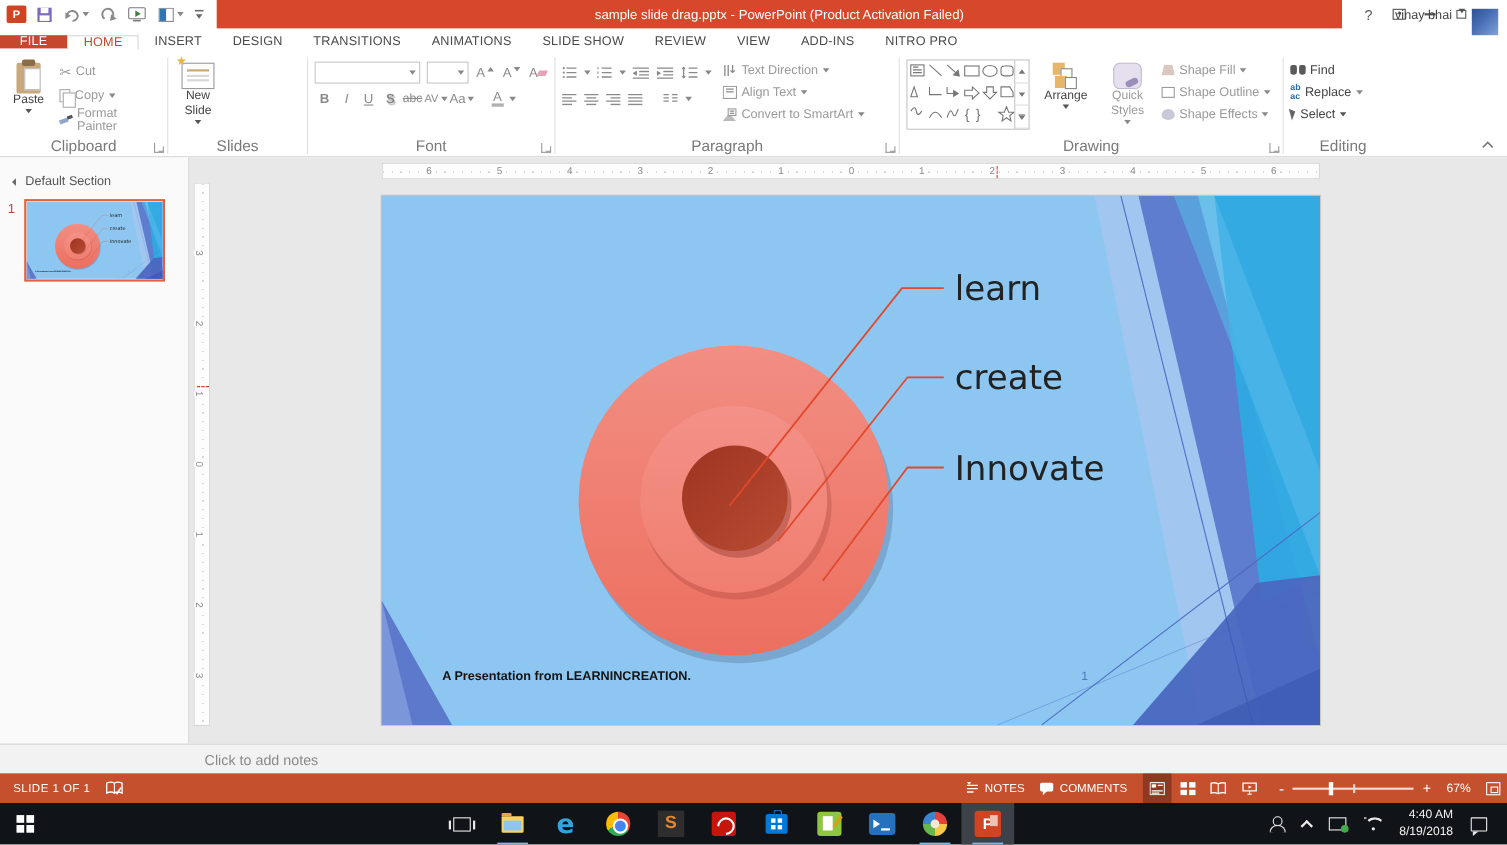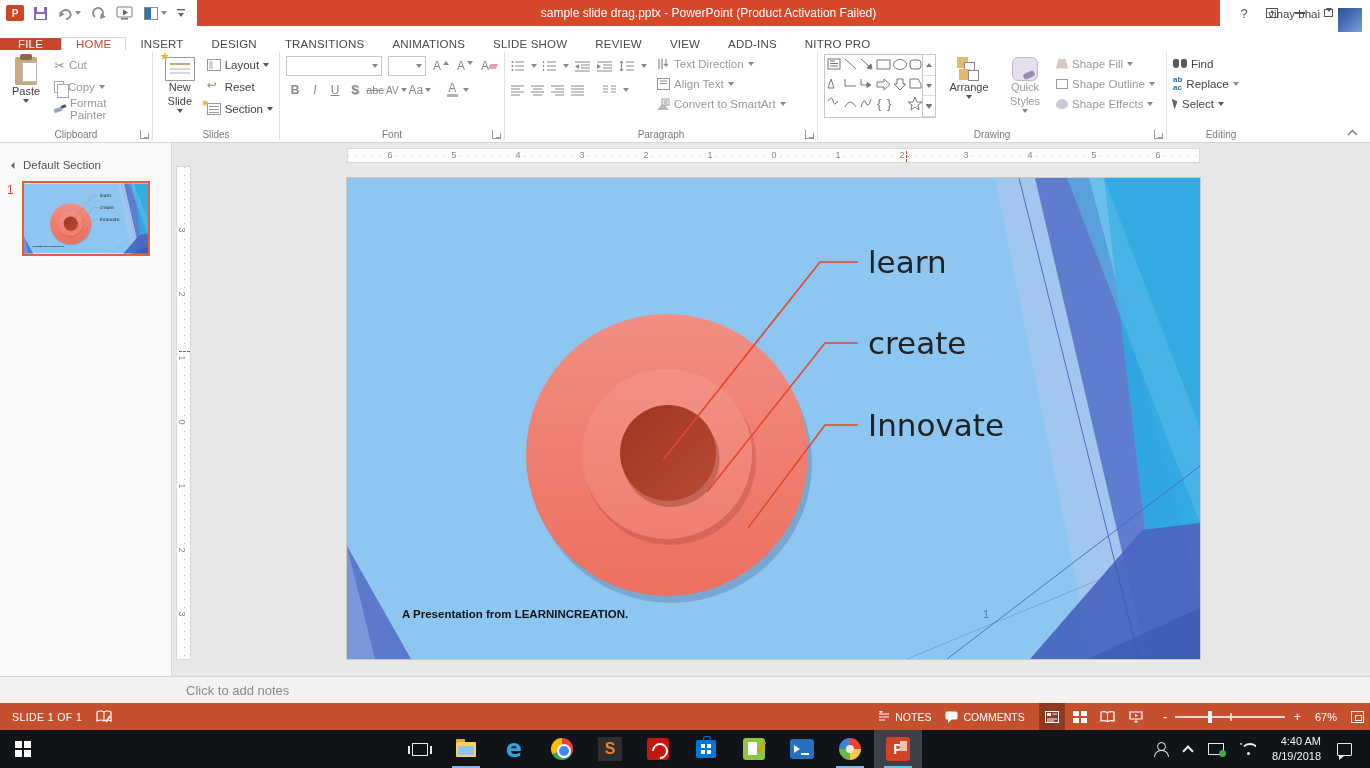--- a/index.html
+++ b/index.html
@@ -22,34 +22,34 @@
   .dd.dark { border-top-color:#555; }
   .win-ctrls { position:absolute; right:0; top:0; height:26px; display:flex; align-items:center; }
   .wbtn { width:28px; height:26px; display:flex; align-items:center; justify-content:center; color:#555; font-size:13px; }
   .min-bar { width:10px; height:2px; background:#555; }
   .restore-box { width:9px; height:8px; border:1px solid #555; position:relative; background:#fff; }
   .restore-box::before { content:""; position:absolute; left:2px; top:-3px; width:8px; height:7px; border:1px solid #555; z-index:-1; }
   .ribdisp { width:12px; height:10px; border:1px solid #555; position:relative; }
   .ribdisp::after { content:""; position:absolute; left:3px; top:1px; border-left:2px solid transparent; border-right:2px solid transparent; border-bottom:3px solid #555; }
 
   
-  #tabs-row { position:absolute; left:0; top:26px; width:1370px; height:24px; background:#fff; display:flex; align-items:flex-end; }
+  #tabs-row { position:absolute; left:0; top:26px; width:1370px; height:24px; background:#fff; display:flex; align-items:center; }
   .rtab { padding:0 14px; font-size:11.5px; color:#4A4A4A; display:flex; align-items:center; letter-spacing:.2px; }
   .rtab.file { background:#C7472D; color:#fff; padding:0 18px; }
   .rtab.active { color:#C7472D; border:1px solid #D8D8D8; border-bottom:none; background:#fff; }
   #account { position:absolute; right:8px; top:8px; height:26px; display:flex; align-items:flex-start; gap:6px; }
   #account .name { font-size:11.5px; color:#444; }
   .avatar { width:24px; height:24px; background:linear-gradient(135deg,#2F4F93 0%,#4A6FB5 45%,#7FA3D8 100%); }
 
   
   #ribbon { position:absolute; left:0; top:50px; width:1370px; height:93px; background:#fff; border-bottom:1px solid #D4D4D4;
     display:flex; align-items:stretch; }
   .rgroup { position:relative; padding:4px 6px 18px 6px; }
   .rsep { width:1px; background:#E0E0E0; margin:2px 0; }
-  .glabel { position:absolute; bottom:2px; left:0; right:0; text-align:center; font-size:10px; color:#7A7A7A; }
+  .glabel { position:absolute; bottom:2px; left:0; right:0; text-align:center; font-size:14px; color:#7A7A7A; }
   .launcher { position:absolute; bottom:3px; right:3px; width:9px; height:9px; border-left:1px solid #999; border-bottom:1px solid #999; }
   .launcher::after { content:""; position:absolute; right:0; bottom:0; width:4px; height:4px; border-right:1px solid #999; border-bottom:1px solid #999; }
   .bigbtn { display:flex; flex-direction:column; align-items:center; justify-content:flex-start; width:48px; padding-top:3px;
     font-size:11px; color:#444; text-align:center; line-height:1.25; }
   .smallrow { display:flex; align-items:center; gap:4px; height:22px; font-size:11.5px; color:#9A9A9A; }
   .smallrow.en { color:#444; }
   .clip-ico { width:22px; height:28px; background:#C9A87C; border-radius:2px; position:relative; }
   .clip-ico::before { content:""; position:absolute; left:5px; top:-3px; width:12px; height:6px; background:#8A6D48; border-radius:2px; }
   .clip-ico::after { content:""; position:absolute; left:7px; top:5px; width:13px; height:18px; background:#fff; border:1px solid #BBB; }
   .scissors { color:#9A9A9A; font-size:13px; }
@@ -364,36 +364,20 @@
     </div>
     <div class="rsep"></div>
 
     <div class="rgroup" style="width:126px">
       <div style="display:flex; gap:6px;">
         <div class="bigbtn" style="width:42px">
           <span class="newslide-ico"></span>
           <span>New Slide</span>
             <span class="dd dark"></span>
         </div>
-        <div>
-          <div class="smallrow en">
-              <span class="mini-ico layout"></span>
-              <span>Layout</span>
-              <span class="dd dark"></span>
-            </div>
-          <div class="smallrow en">
-              <span class="mini-ico reset"></span>
-              <span>Reset</span>
-            </div>
-          <div class="smallrow en">
-              <span class="mini-ico section"></span>
-              <span>Section</span>
-              <span class="dd dark"></span>
-            </div>
-        </div>
       </div>
       <div class="glabel">Slides</div>
     </div>
     <div class="rsep"></div>
 
     <div class="rgroup" style="width:224px">
       <div class="prow">
         <span class="combo" style="width:96px">
             <span class="dd"></span>
           </span>

